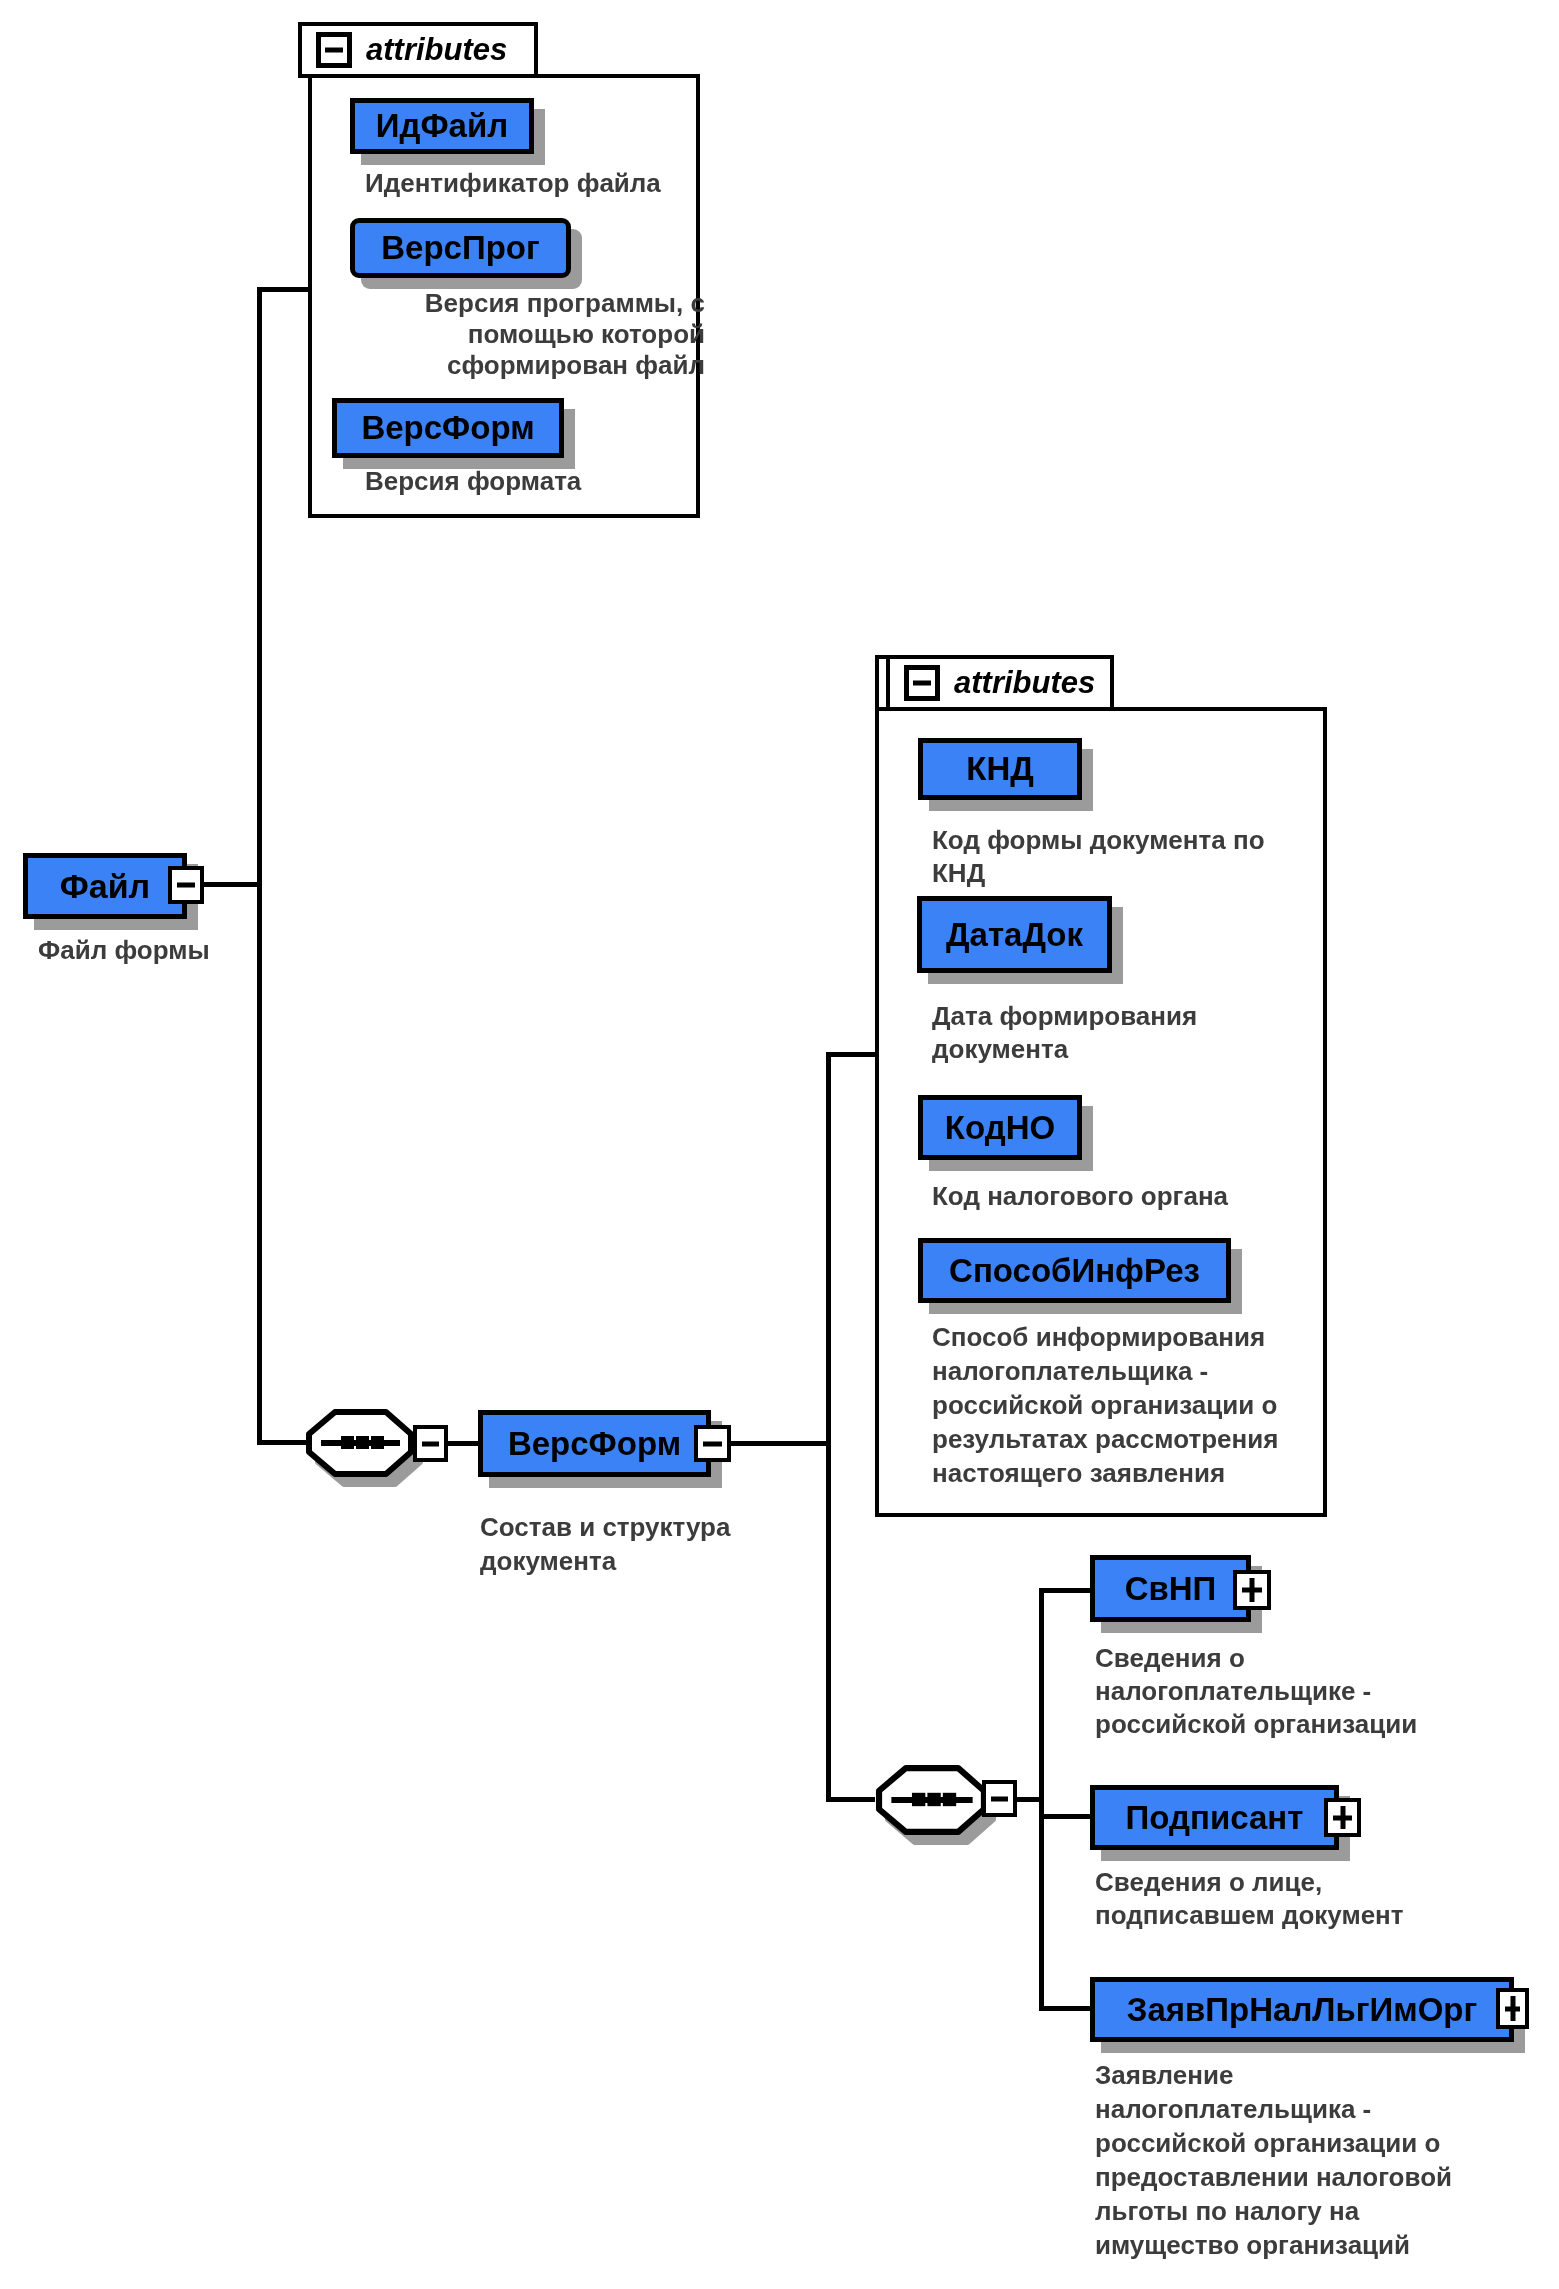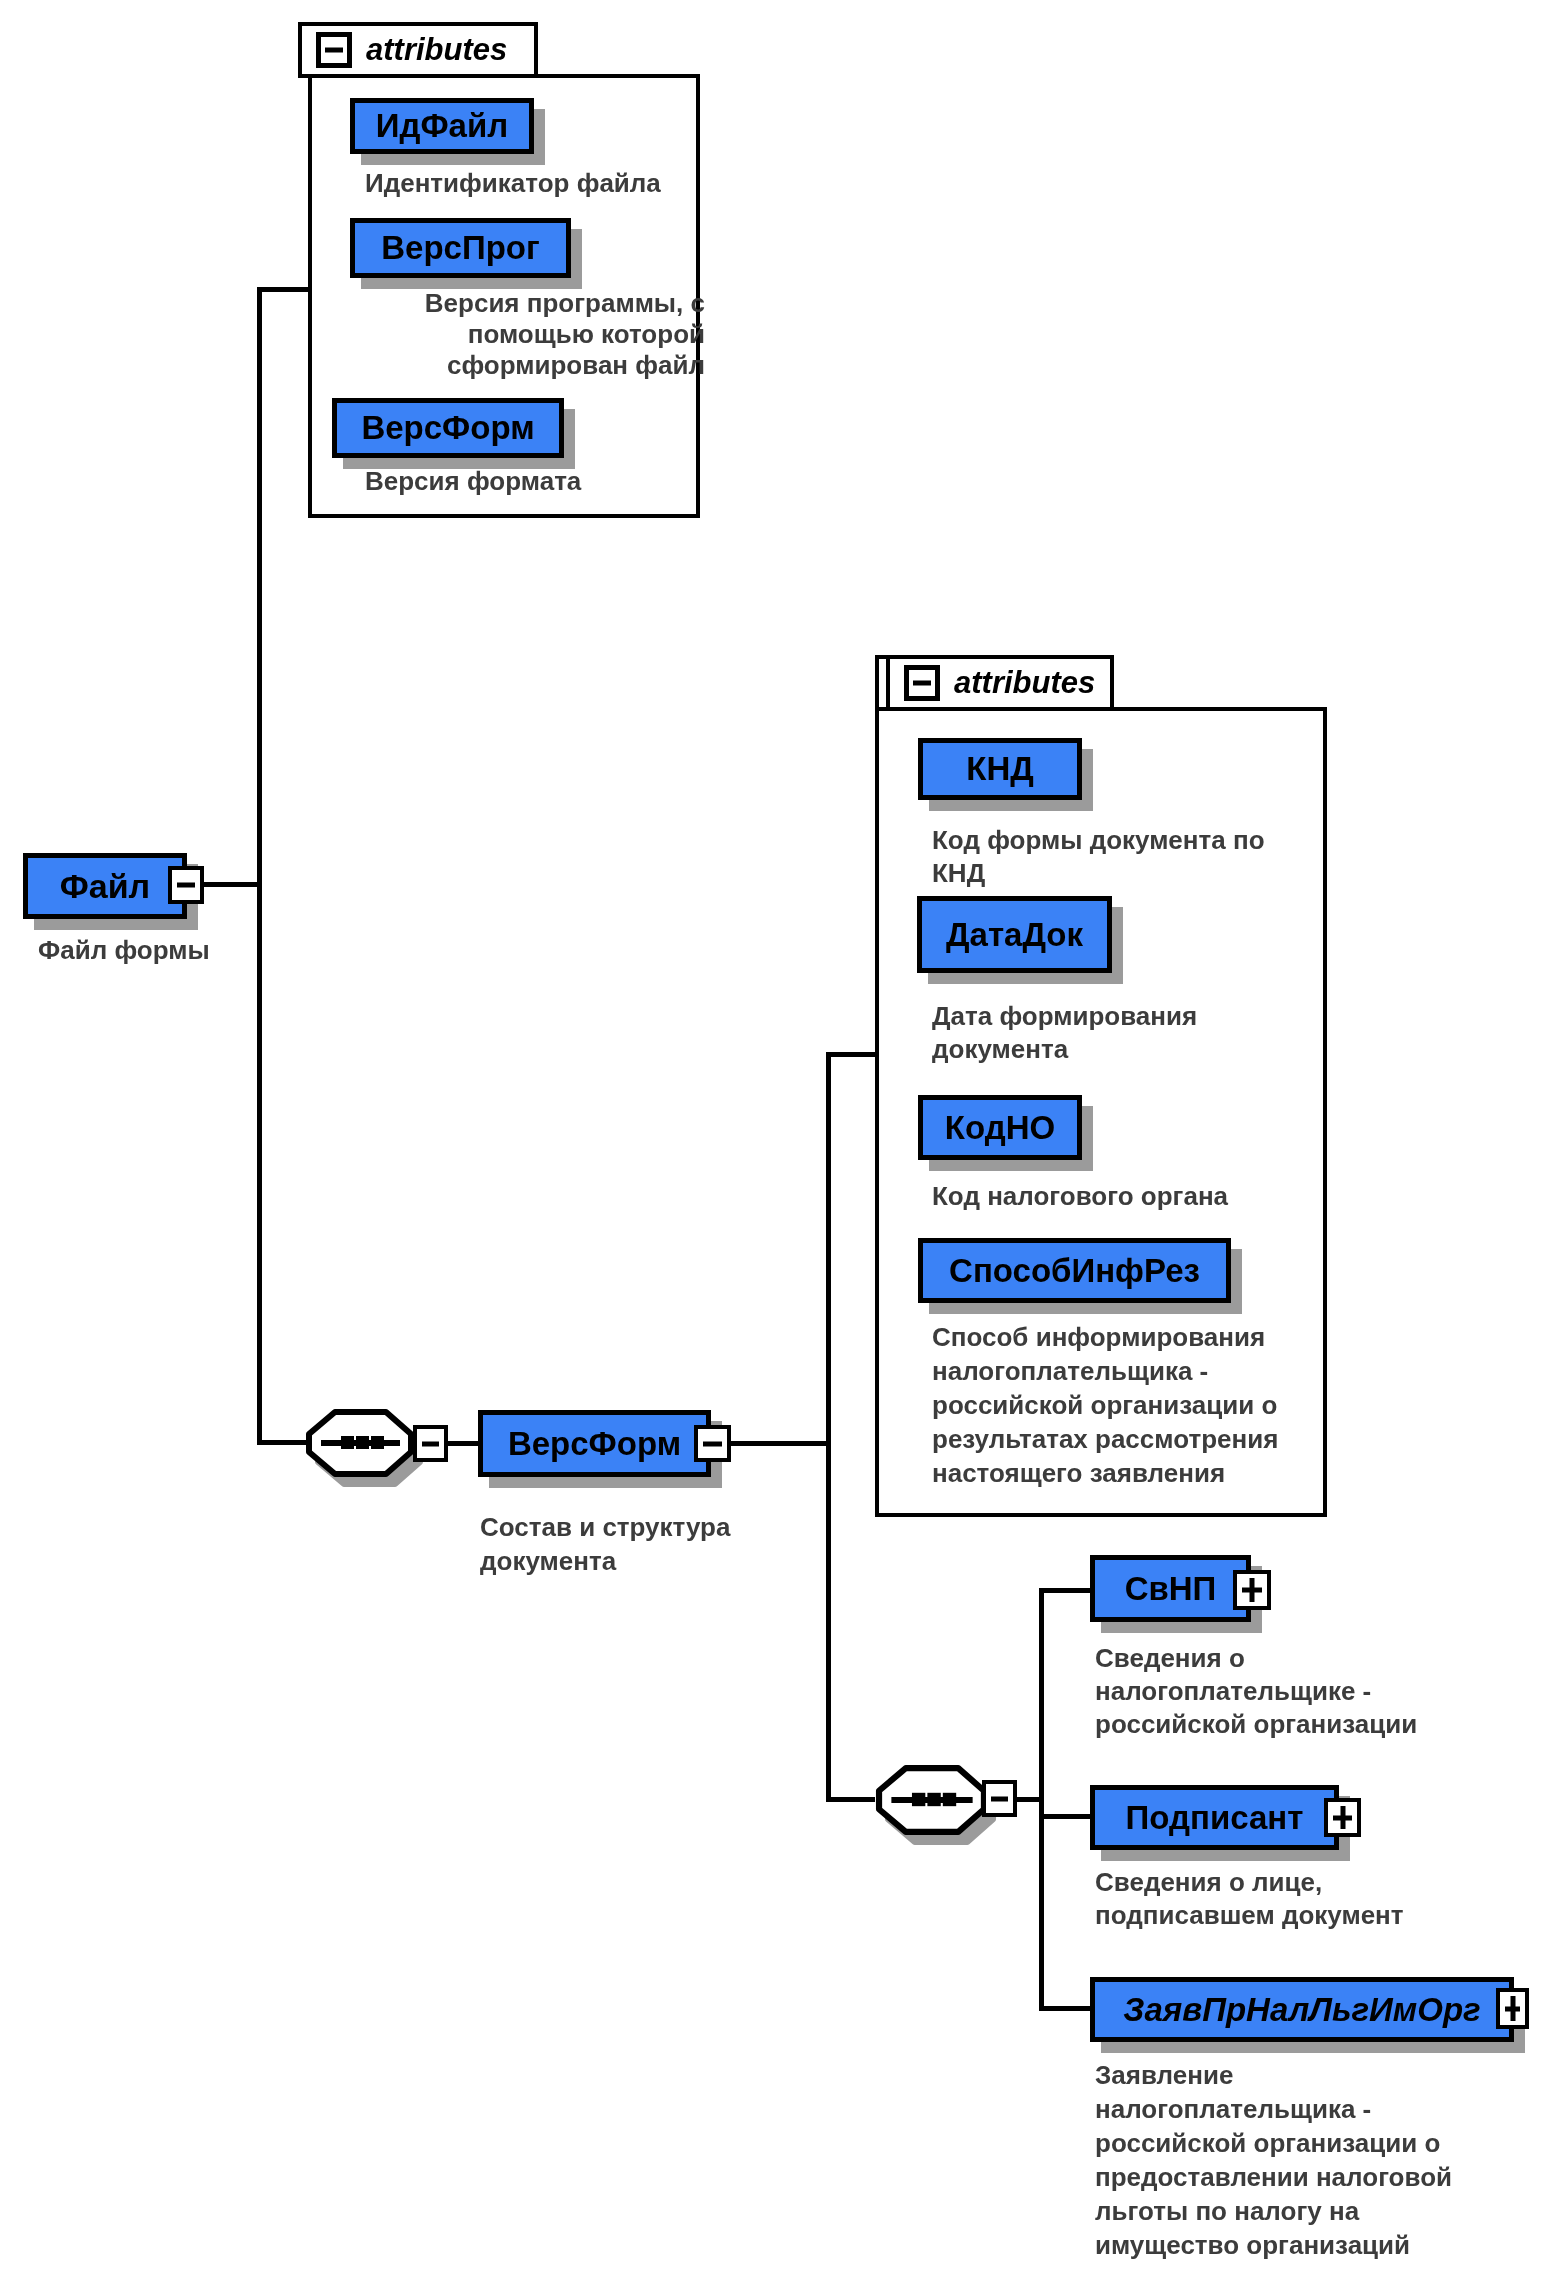--- a/index.html
+++ b/index.html
@@ -122,21 +122,21 @@
       <span class="bar-h"></span>
     </span>
   <span>attributes</span>
 </div>
 
 <div class="ebox" style="left:350px; top:98px; width:184px; height:56px;">
   <span>ИдФайл</span>
 </div>
 <div class="desc lh31" style="left:365px; top:168px; width:340px;">Идентификатор файла</div>
 
-<div class="ebox" style="left:350px; top:218px; width:221px; height:60px;">
+<div class="ebox" style="left:350px; top:218px; width:221px; height:60px;border-radius:9px;">
   <span>ВерсПрог</span>
 </div>
 <div class="desc lh31" style="left:365px; top:288px; width:340px;text-align:right;">Версия программы, с
 помощью которой
 сформирован файл</div>
 
 <div class="ebox" style="left:332px; top:398px; width:232px; height:60px;">
   <span>ВерсФорм</span>
 </div>
 <div class="desc lh31" style="left:365px; top:466px; width:340px;">Версия формата</div>
@@ -229,21 +229,21 @@
 <div class="ebox" style="left:1090px; top:1785px; width:249px; height:65px;">
   <span>Подписант</span>
 </div>
 <div class="exp" style="left:1324px; top:1798px; width:37px; height:39px;">
   <span class="bar-h"></span>
     <span class="bar-v"></span>
 </div>
 <div class="desc" style="left:1095px; top:1866px; width:420px;">Сведения о лице,
 подписавшем документ</div>
 
-<div class="ebox" style="left:1090px; top:1977px; width:424px; height:65px;font-style:italic;">
+<div class="ebox" style="left:1090px; top:1977px; width:424px; height:65px;">
   <span>ЗаявПрНалЛьгИмОрг</span>
 </div>
 <div class="exp" style="left:1496px; top:1988px; width:33px; height:41px;">
   <span class="bar-h"></span>
     <span class="bar-v"></span>
 </div>
 <div class="desc lh34" style="left:1095px; top:2058px; width:430px;">Заявление
 налогоплательщика -
 российской организации о
 предоставлении налоговой

